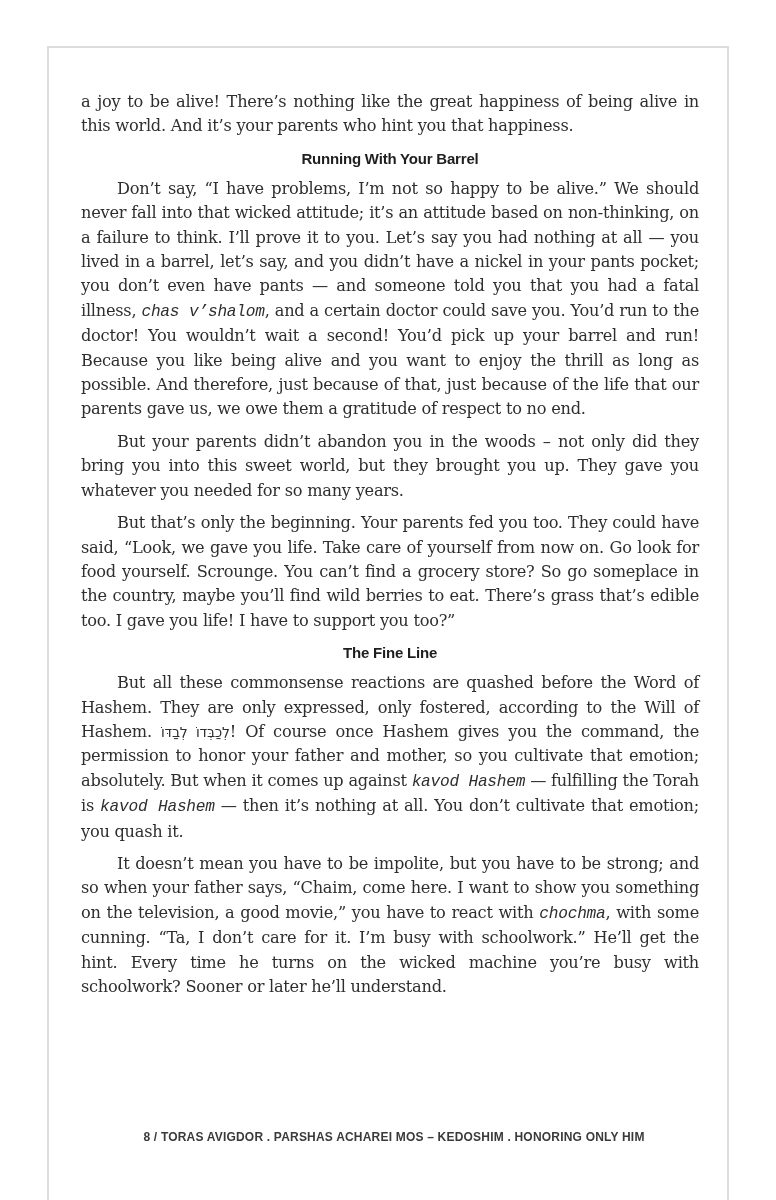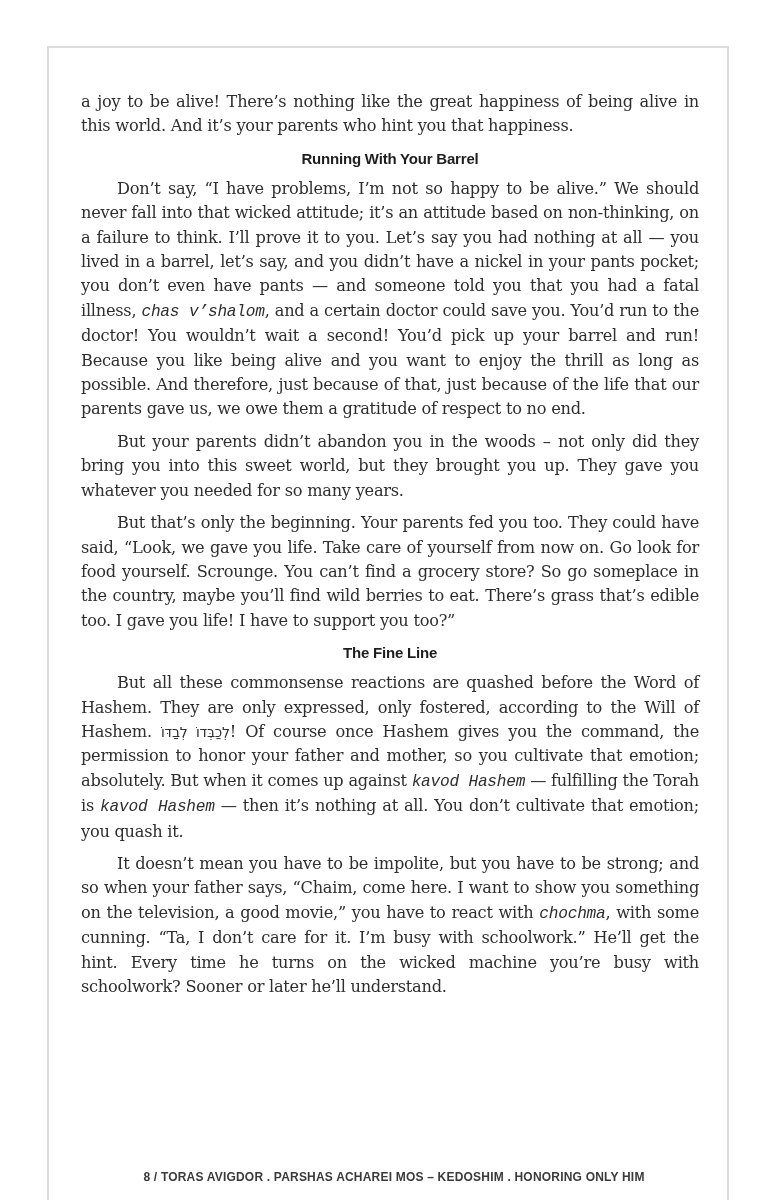--- a/index.html
+++ b/index.html
@@ -58,21 +58,21 @@
   }
   .hebrew {
     font-family: "DejaVu Sans", sans-serif;
     font-size: 14px;
     direction: rtl;
     unicode-bidi: embed;
   }
   .footer {
     position: absolute;
     left: 0;
-    top: 1122px;
+    top: 1082px;
     width: 690px;
     text-align: center;
     font-family: "Liberation Sans", "DejaVu Sans", sans-serif;
     font-weight: bold;
     font-size: 12px;
     letter-spacing: 0.2px;
     color: #3a3a3a;
   }
 </style>
 </head>

